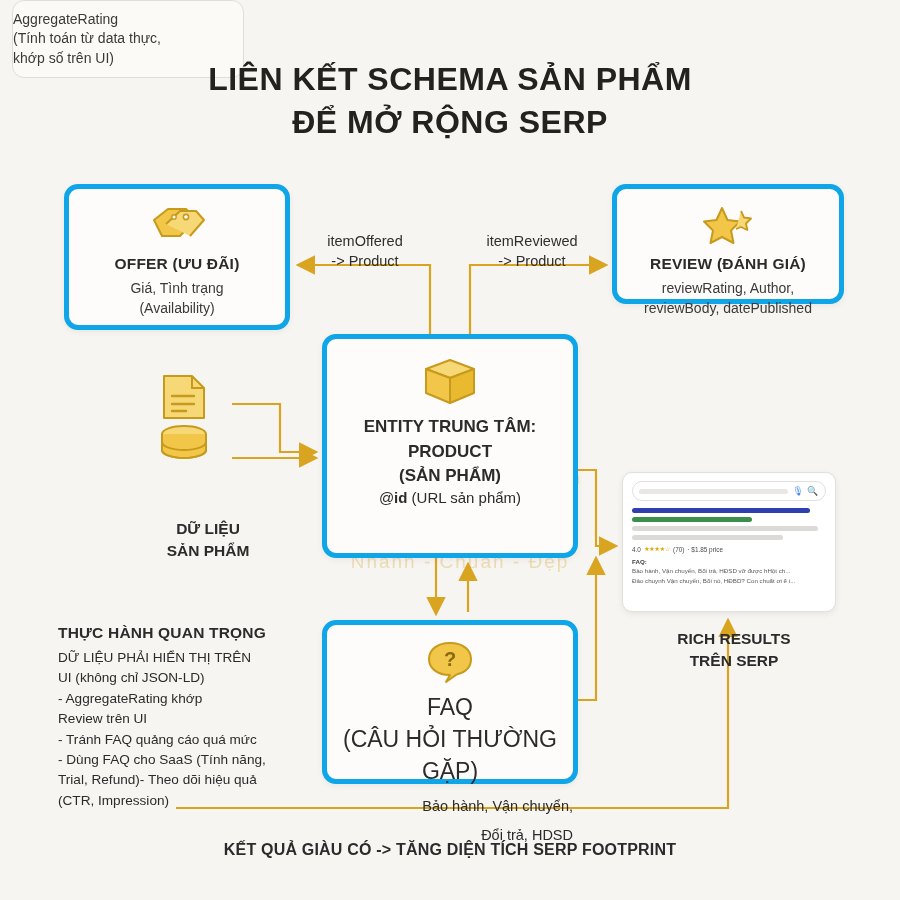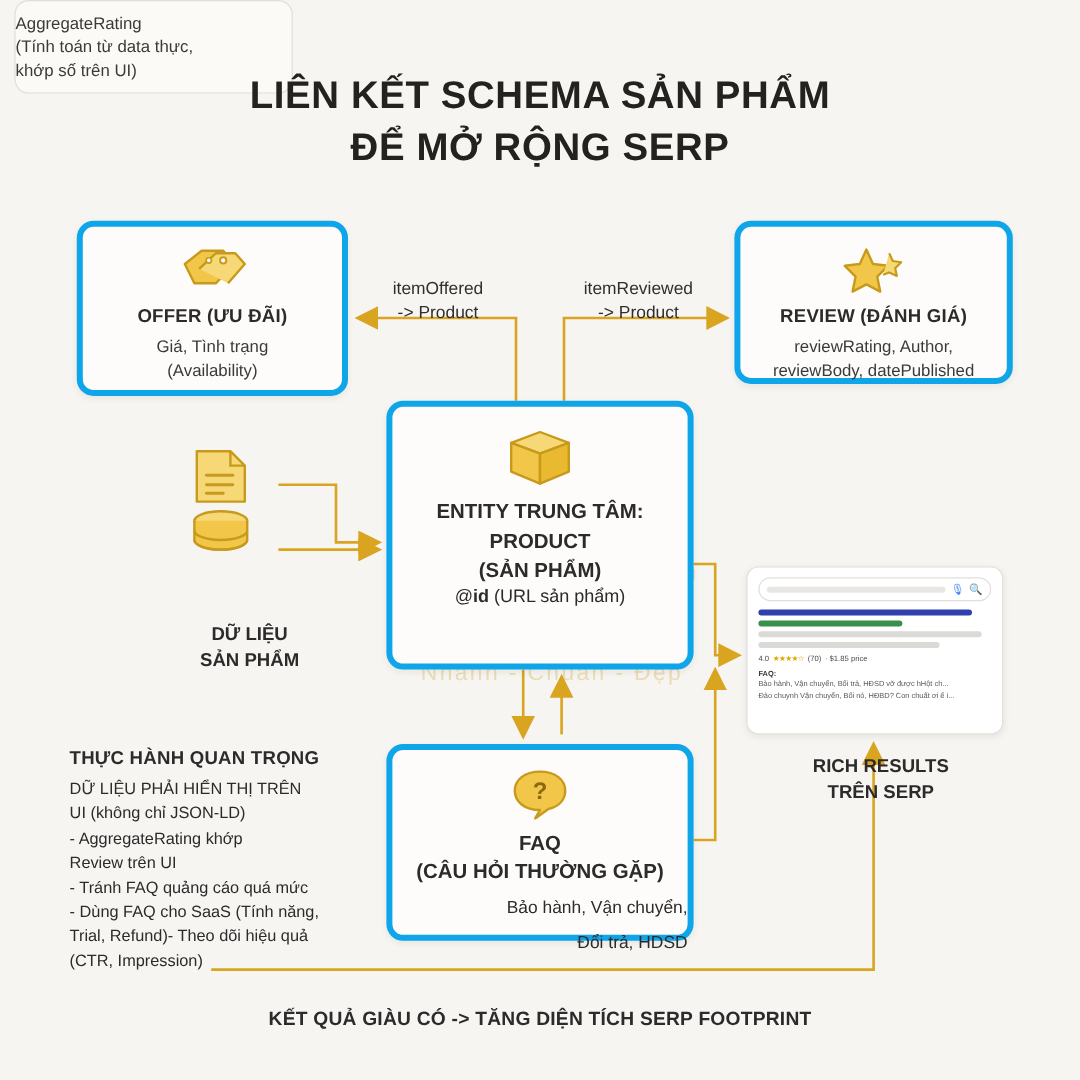--- a/index.html
+++ b/index.html
@@ -46,36 +46,36 @@
   
   .box {
     position:absolute; background:#fdfcfa; border:5px solid #0ea5e9;
     border-radius:14px; box-shadow:0 2px 6px rgba(0,0,0,0.06);
     text-align:center;
   }
   .box-title { font-weight:bold; font-size:15.5px; letter-spacing:0.2px; }
   .box-text { font-size:14px; line-height:1.4; color:#3a3a38; }
 
   #offer-box { left:64px; top:184px; width:226px; height:146px; padding-top:14px; }
-  #review-box { left:612px; top:184px; width:232px; height:136px; padding-top:14px; }
+  #review-box { left:612px; top:184px; width:232px; height:120px; padding-top:14px; }
   #product-box { left:322px; top:334px; width:256px; height:224px; padding-top:16px; }
   #faq-box { left:322px; top:620px; width:256px; height:164px; padding-top:14px; }
   #aggregate-box {
     left:612px; top:340px; width:232px; height:78px;
     display:flex; flex-direction:column; justify-content:center;
     border-radius:12px; border:1px solid #e2ded6; background:#fbfaf7;margin-left:12px;
   }
 
   .icon-wrap { height:46px; display:flex; align-items:center; justify-content:center; margin-bottom:6px; }
 
   .prod-title { font-size:17px; font-weight:bold; line-height:1.45; }
   .prod-id { font-size:15px; margin-top:0; }
   .prod-id b { font-weight:bold; }
 
-  .faq-title { font-size:17px; font-weight:bold; line-height:1.4; }
+  .faq-title { font-size:23px; font-weight:normal; line-height:1.4; }
   .faq-text { font-size:14.5px; line-height:1.45; margin-top:8px;text-align:right; }
 
   
   .edge-label {
     position:absolute; font-size:14.5px; line-height:1.35; text-align:center; color:#2f2f2d;
   }
   #lbl-itemoffered { left:300px; top:232px; width:130px; }
   #lbl-itemreviewed { left:462px; top:232px; width:140px; }
 
   

